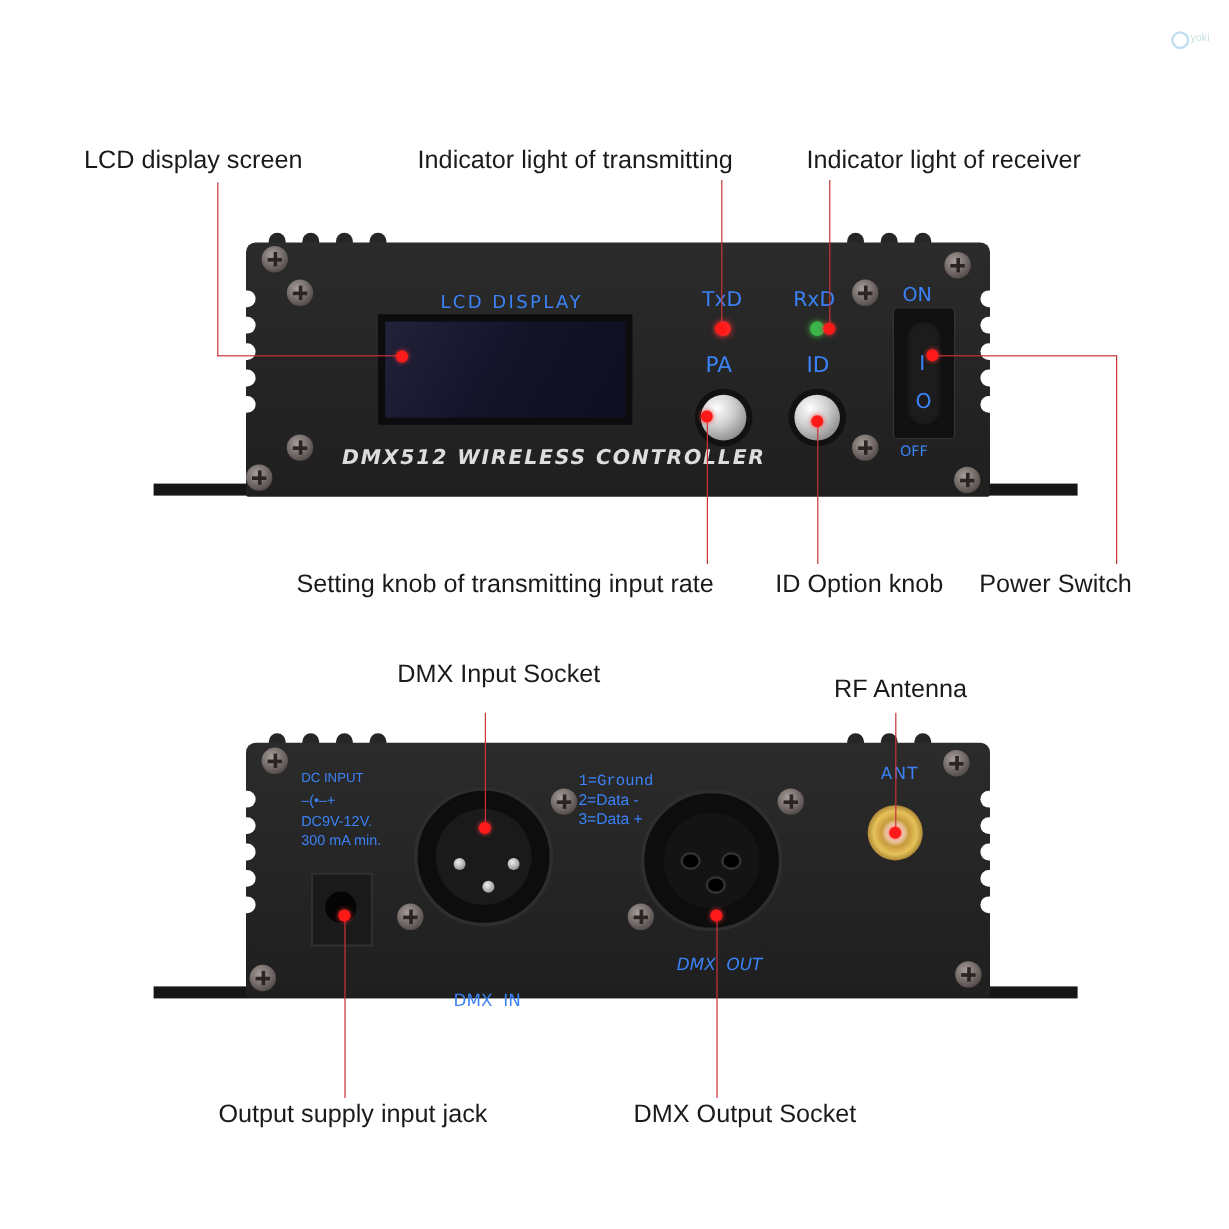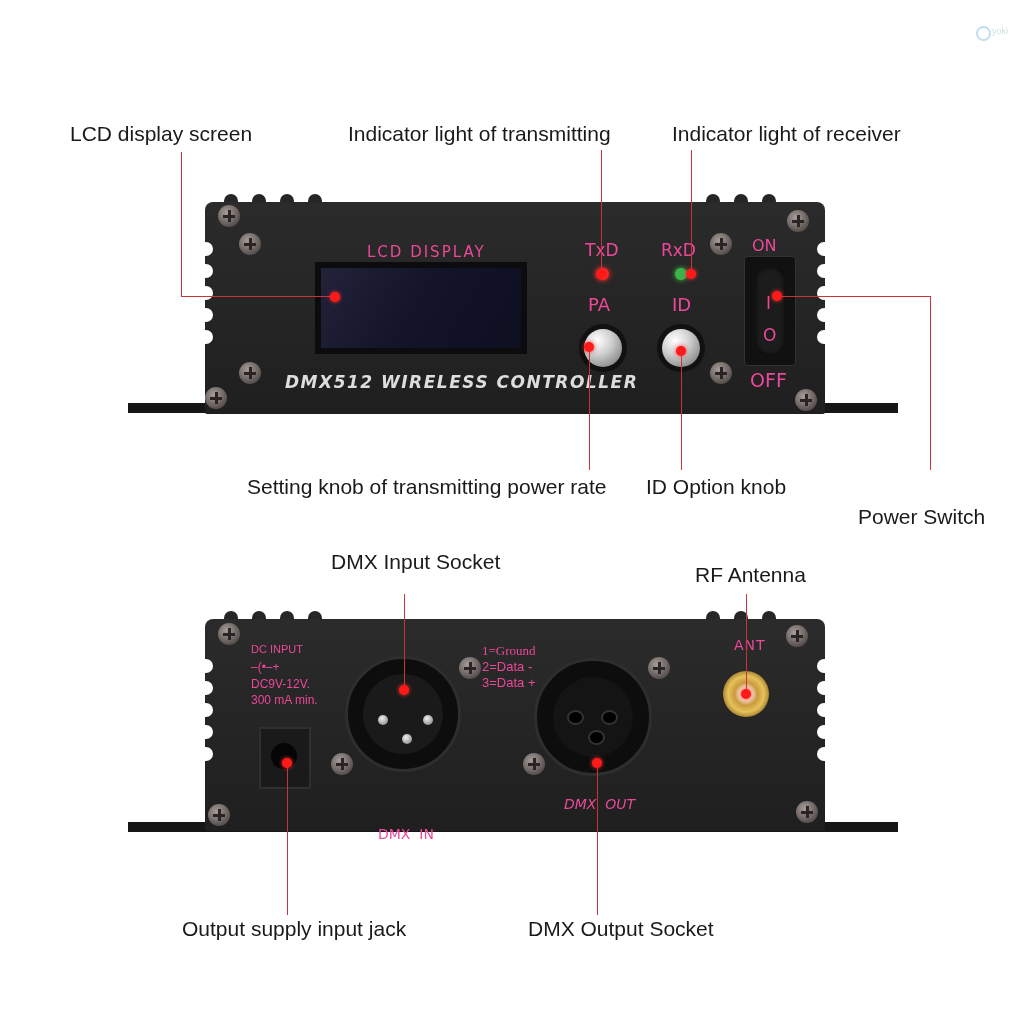--- a/index.html
+++ b/index.html
@@ -10,21 +10,21 @@
   .dot{position:absolute;width:10px;height:10px;border-radius:50%;background:#ff1a1a;box-shadow:0 0 4px #ff3030;margin:-5px 0 0 -5px;z-index:5;}
   .panel{position:absolute;background:linear-gradient(#2b2b2b,#1f1f1f);border-radius:8px 8px 2px 2px;}
   .flange{position:absolute;background:#161616;height:10px;}
   .fin{position:absolute;width:14px;height:10px;background:#262626;border-radius:7px 7px 0 0;}
   .notch{position:absolute;width:8px;height:14px;background:#fff;border-radius:0 7px 7px 0;}
   .notch.r{border-radius:7px 0 0 7px;}
   .screw{position:absolute;width:22px;height:22px;border-radius:50%;background:radial-gradient(circle at 40% 35%,#a79e9a,#5a5250 70%,#3a3432);margin:-11px 0 0 -11px;}
   .screw::before,.screw::after{content:"";position:absolute;left:50%;top:50%;background:#2a2424;}
   .screw::before{width:12px;height:3px;margin:-1.5px 0 0 -6px;}
   .screw::after{width:3px;height:12px;margin:-6px 0 0 -1.5px;}
-  .ptxt{position:absolute;color:#ec4899;font-family:"DejaVu Sans",sans-serif;white-space:nowrap;}
+  .ptxt{position:absolute;color:#3b82f6;font-family:"DejaVu Sans",sans-serif;white-space:nowrap;}
   .knob{position:absolute;width:48px;height:48px;border-radius:50%;background:#111;margin:-24px 0 0 -24px;}
   .knob::after{content:"";position:absolute;left:5px;top:5px;width:38px;height:38px;border-radius:50%;background:radial-gradient(circle at 35% 30%,#fff,#cfcfcf 40%,#8a8a8a 80%,#555);}
   .xlr{position:absolute;border-radius:50%;background:#0d0d0d;border:3px solid #2e2e2e;}
   .pin{position:absolute;width:10px;height:10px;border-radius:50%;background:radial-gradient(circle at 40% 35%,#eee,#777);margin:-5px 0 0 -5px;}
   .hole{position:absolute;width:13px;height:11px;border-radius:50%;background:#000;border:2px solid #333;margin:-7px 0 0 -8px;}
 </style>
 </head>
 <body>
 
 <div class="abs" style="left:976px;top:26px;width:44px;height:14px;opacity:.35;">
@@ -82,21 +82,21 @@
   <div class="ptxt" style="left:672px;top:294px;font-size:18px;text-align:right;">ID</div>
   <div class="knob" style="left:681px;top:348px;"></div>
 
   <div class="ptxt" style="left:752px;top:236px;font-size:16px;">ON</div>
   <div style="position:absolute;left:744px;top:256px;width:50px;height:108px;background:#111;border-radius:4px;border:1px solid #333;">
     <div style="position:absolute;left:10px;top:10px;width:30px;height:88px;background:#1c1c1c;border-radius:14px;box-shadow:inset 0 0 4px #000;">
       <div class="ptxt" style="left:11px;top:26px;font-size:17px;">I</div>
       <div class="ptxt" style="left:8px;top:58px;font-size:17px;">O</div>
     </div>
   </div>
-  <div class="ptxt" style="left:750px;top:369px;font-size:19px;">OFF</div>
+  <div class="ptxt" style="left:750px;top:369px;font-size:12px;">OFF</div>
 
   <div class="line" style="left:181px;top:152px;width:1px;height:145px;"></div>
   <div class="line" style="left:181px;top:296px;width:154px;height:1px;"></div>
   <div class="dot" style="left:335px;top:297px;"></div>
 
   <div class="line" style="left:601px;top:150px;width:1px;height:124px;"></div>
   <div class="dot" style="left:601px;top:274px;"></div>
 
   <div class="line" style="left:691px;top:150px;width:1px;height:124px;"></div>
   <div class="dot" style="left:691px;top:274px;"></div>
@@ -107,23 +107,23 @@
   <div class="line" style="left:681px;top:351px;width:1px;height:119px;"></div>
   <div class="dot" style="left:681px;top:351px;"></div>
 
   <div class="line" style="left:777px;top:296px;width:153px;height:1px;"></div>
   <div class="line" style="left:930px;top:296px;width:1px;height:174px;"></div>
   <div class="dot" style="left:777px;top:296px;"></div>
 
   <div class="callout" style="left:70px;top:122px;">LCD display screen</div>
   <div class="callout" style="left:348px;top:122px;">Indicator light of transmitting</div>
   <div class="callout" style="left:672px;top:122px;">Indicator light of receiver</div>
-  <div class="callout" style="left:247px;top:475px;">Setting knob of transmitting power rate</div>
+  <div class="callout" style="left:247px;top:475px;">Setting knob of transmitting input rate</div>
   <div class="callout" style="left:646px;top:475px;">ID Option knob</div>
-  <div class="callout" style="left:858px;top:475px;margin-top:30px;">Power Switch</div>
+  <div class="callout" style="left:816px;top:475px;">Power Switch</div>
 </div>
 
 <div>
   <div class="flange" style="left:128px;top:822px;width:770px;"></div>
   <div class="fin" style="left:224px;top:611px;"></div>
     <div class="fin" style="left:252px;top:611px;"></div>
     <div class="fin" style="left:280px;top:611px;"></div>
     <div class="fin" style="left:308px;top:611px;"></div>
   <div class="fin" style="left:706px;top:611px;"></div>
     <div class="fin" style="left:734px;top:611px;"></div>
@@ -158,21 +158,21 @@
   </div>
 
   <div class="xlr" style="left:345px;top:656px;width:110px;height:110px;">
     <div style="position:absolute;left:15px;top:15px;width:80px;height:80px;border-radius:50%;background:#1a1a1a;"></div>
   </div>
   <div class="pin" style="left:383px;top:720px;"></div>
   <div class="pin" style="left:428px;top:720px;"></div>
   <div class="pin" style="left:407px;top:739px;"></div>
   <div class="ptxt" style="left:378px;top:797px;font-size:14px;white-space:pre;margin-top:29px;">DMX  IN</div>
 
-  <div class="ptxt" style="left:482px;top:643px;font-size:13px;font-family:Liberation Serif, serif;">1=Ground</div>
+  <div class="ptxt" style="left:482px;top:643px;font-size:13px;font-family:Liberation Mono, monospace;">1=Ground</div>
   <div class="ptxt" style="left:482px;top:659px;font-size:13px;font-family:'Liberation Sans',sans-serif;">2=Data -</div>
   <div class="ptxt" style="left:482px;top:675px;font-size:13px;font-family:'Liberation Sans',sans-serif;">3=Data +</div>
 
   <div class="xlr" style="left:534px;top:658px;width:112px;height:112px;">
     <div style="position:absolute;left:16px;top:16px;width:80px;height:80px;border-radius:50%;background:#141414;"></div>
   </div>
   <div class="hole" style="left:575px;top:717px;"></div>
   <div class="hole" style="left:609px;top:717px;"></div>
   <div class="hole" style="left:596px;top:737px;"></div>
   <div class="ptxt" style="left:564px;top:796px;font-size:14px;white-space:pre;font-style:italic;">DMX  OUT</div>

